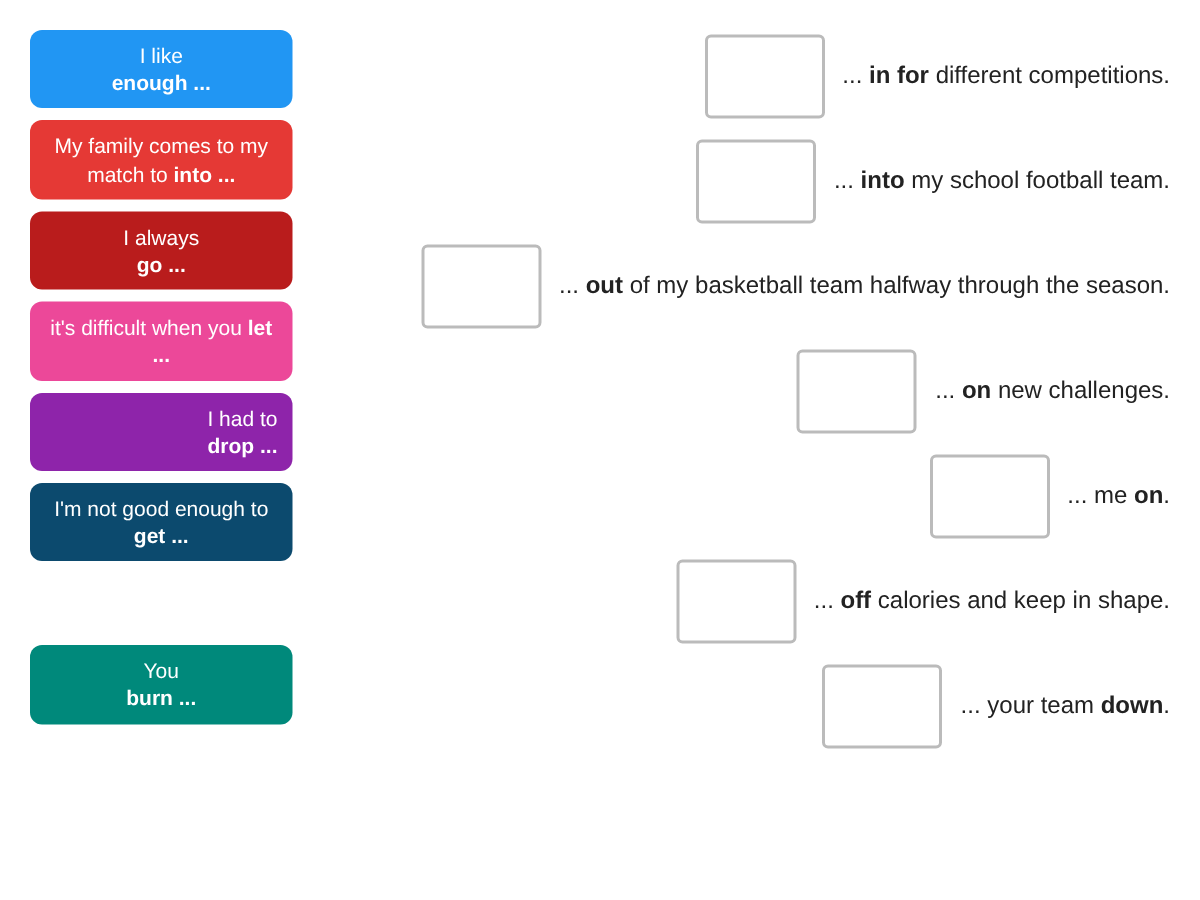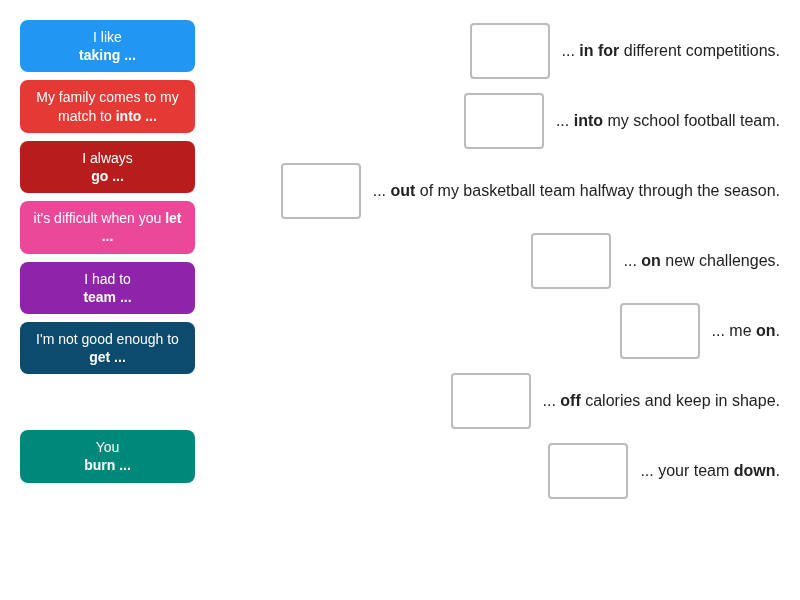--- a/index.html
+++ b/index.html
@@ -37,21 +37,21 @@
       line-height: 1.3;
       cursor: pointer;
     }
     .label-card strong {
       font-weight: bold;
     }
     .blue { background-color: #2196F3; }
     .red { background-color: #E53935; }
     .orange { background-color: #b91c1c; }
     .green { background-color: #ec4899; }
-    .purple { background-color: #8E24AA; }
+    .purple { background-color: #8E24AA; text-align: right; }
     .indigo { background-color: #0c4a6e; }
     .teal { background-color: #00897B; margin-top: 48px; }
 
     .right-column {
       display: flex;
       flex-direction: column;
       gap: 8px;
       flex: 1;
       align-items: flex-end;
     }
@@ -81,39 +81,39 @@
     }
   </style>
 </head>
 <body>
 
 <div class="container">
   <div class="left-column">
 
     <div class="label-card blue">
       <span>I like</span><br>
-      <strong>taking ...</strong>
+      <strong>enough ...</strong>
     </div>
 
     <div class="label-card red">
       <span>My family comes to my match to <strong>into ...</strong></span>
     </div>
 
     <div class="label-card orange">
       <span>I always</span><br>
       <strong>go ...</strong>
     </div>
 
     <div class="label-card green">
       <span>it's difficult when you <strong>let ...</strong></span>
     </div>
 
     <div class="label-card purple">
       <span>I had to</span><br>
-      <strong>team ...</strong>
+      <strong>drop ...</strong>
     </div>
 
     <div class="label-card indigo">
       <span>I'm not good enough to <strong>get ...</strong></span>
     </div>
 
     <div class="label-card teal">
       <span>You</span><br>
       <strong>burn ...</strong>
     </div>

